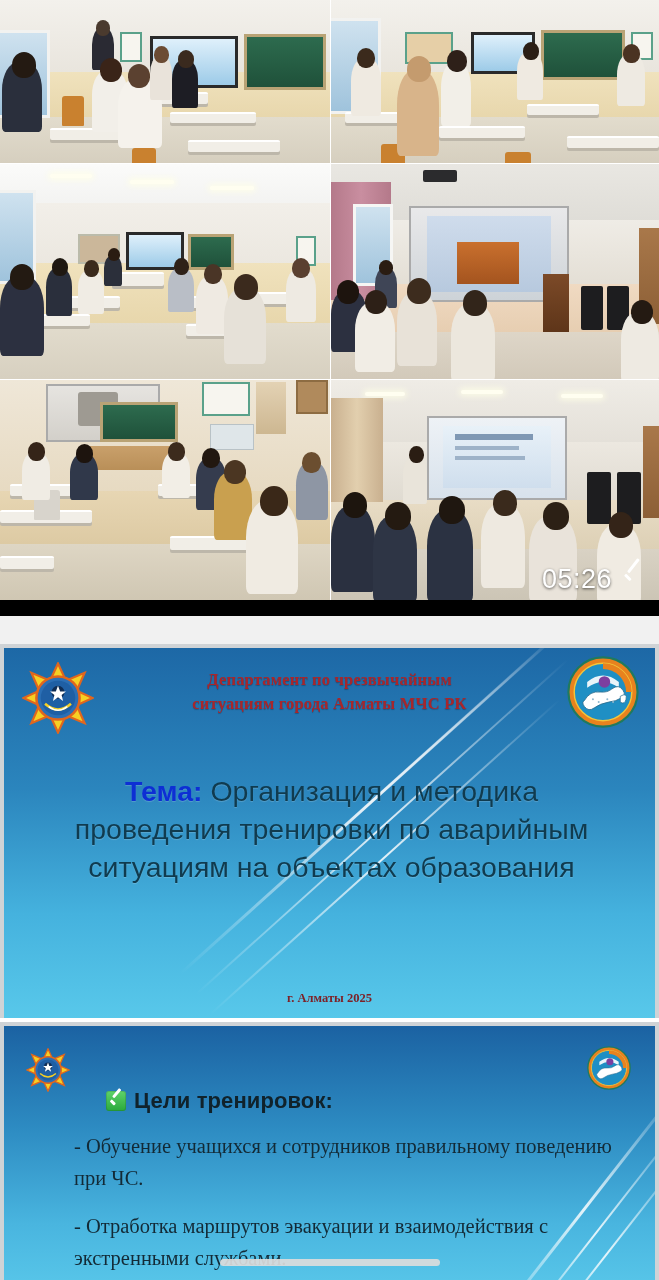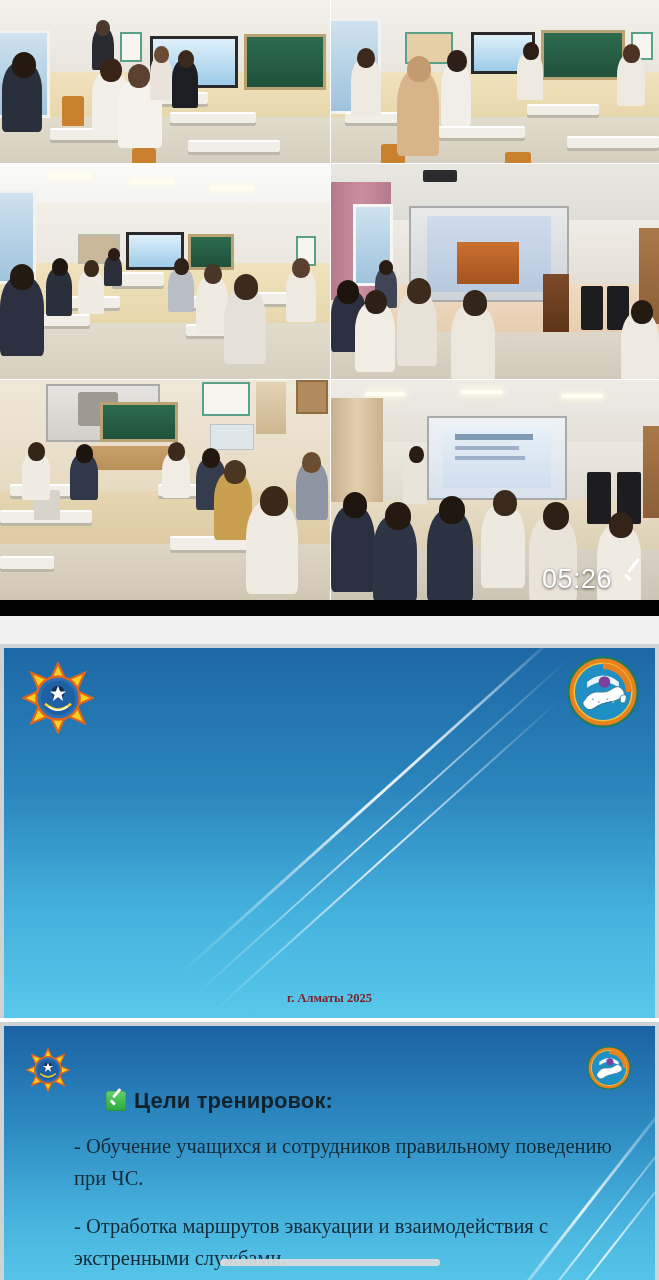--- a/index.html
+++ b/index.html
@@ -395,21 +395,29 @@
         <circle cx="52" cy="36" r="8" fill="#7c3fa0"></circle>
         <path d="M24 62 q8 -14 22 -12 q10 1 16 -4 q10 -8 16 2 q4 6 -2 10 q-8 5 -18 6 q-12 2 -20 8 q-8 6 -14 -2 q-4 -6 0 -8 z" fill="#ffffff" stroke="#2b6d8f" stroke-width="1.2"></path>
         <circle cx="36" cy="60" r="1.4" fill="#8fb6cc"></circle>
         <circle cx="44" cy="64" r="1.4" fill="#8fb6cc"></circle>
         <circle cx="56" cy="60" r="1.4" fill="#8fb6cc"></circle>
         <circle cx="64" cy="64" r="1.4" fill="#8fb6cc"></circle>
         <path d="M74 56 q10 -6 8 4 q-2 8 -8 4 z" fill="#ffffff" stroke="#2b6d8f" stroke-width="1"></path>
       </svg>
     </div>
 
-
+    <div class="dept-title">
+      <div>Департамент по чрезвычайным</div>
+      <div>ситуациям города Алматы МЧС РК</div>
+    </div>
+
+    <div class="theme-block">
+      <span class="theme-label">Тема:</span>
+      <span>Организация и методика проведения тренировки по аварийным ситуациям на объектах образования</span>
+    </div>
 
     <div class="city-year">г. Алматы 2025</div>
   </div>
 </div>
 
 <div class="slide slide2 slide-outer">
   <div class="slide2-inner">
 
     <div class="streaks">
       <div class="streak" style="width:300px; left:470px; top:222px; transform:rotate(-52deg); height:3px;"></div>

